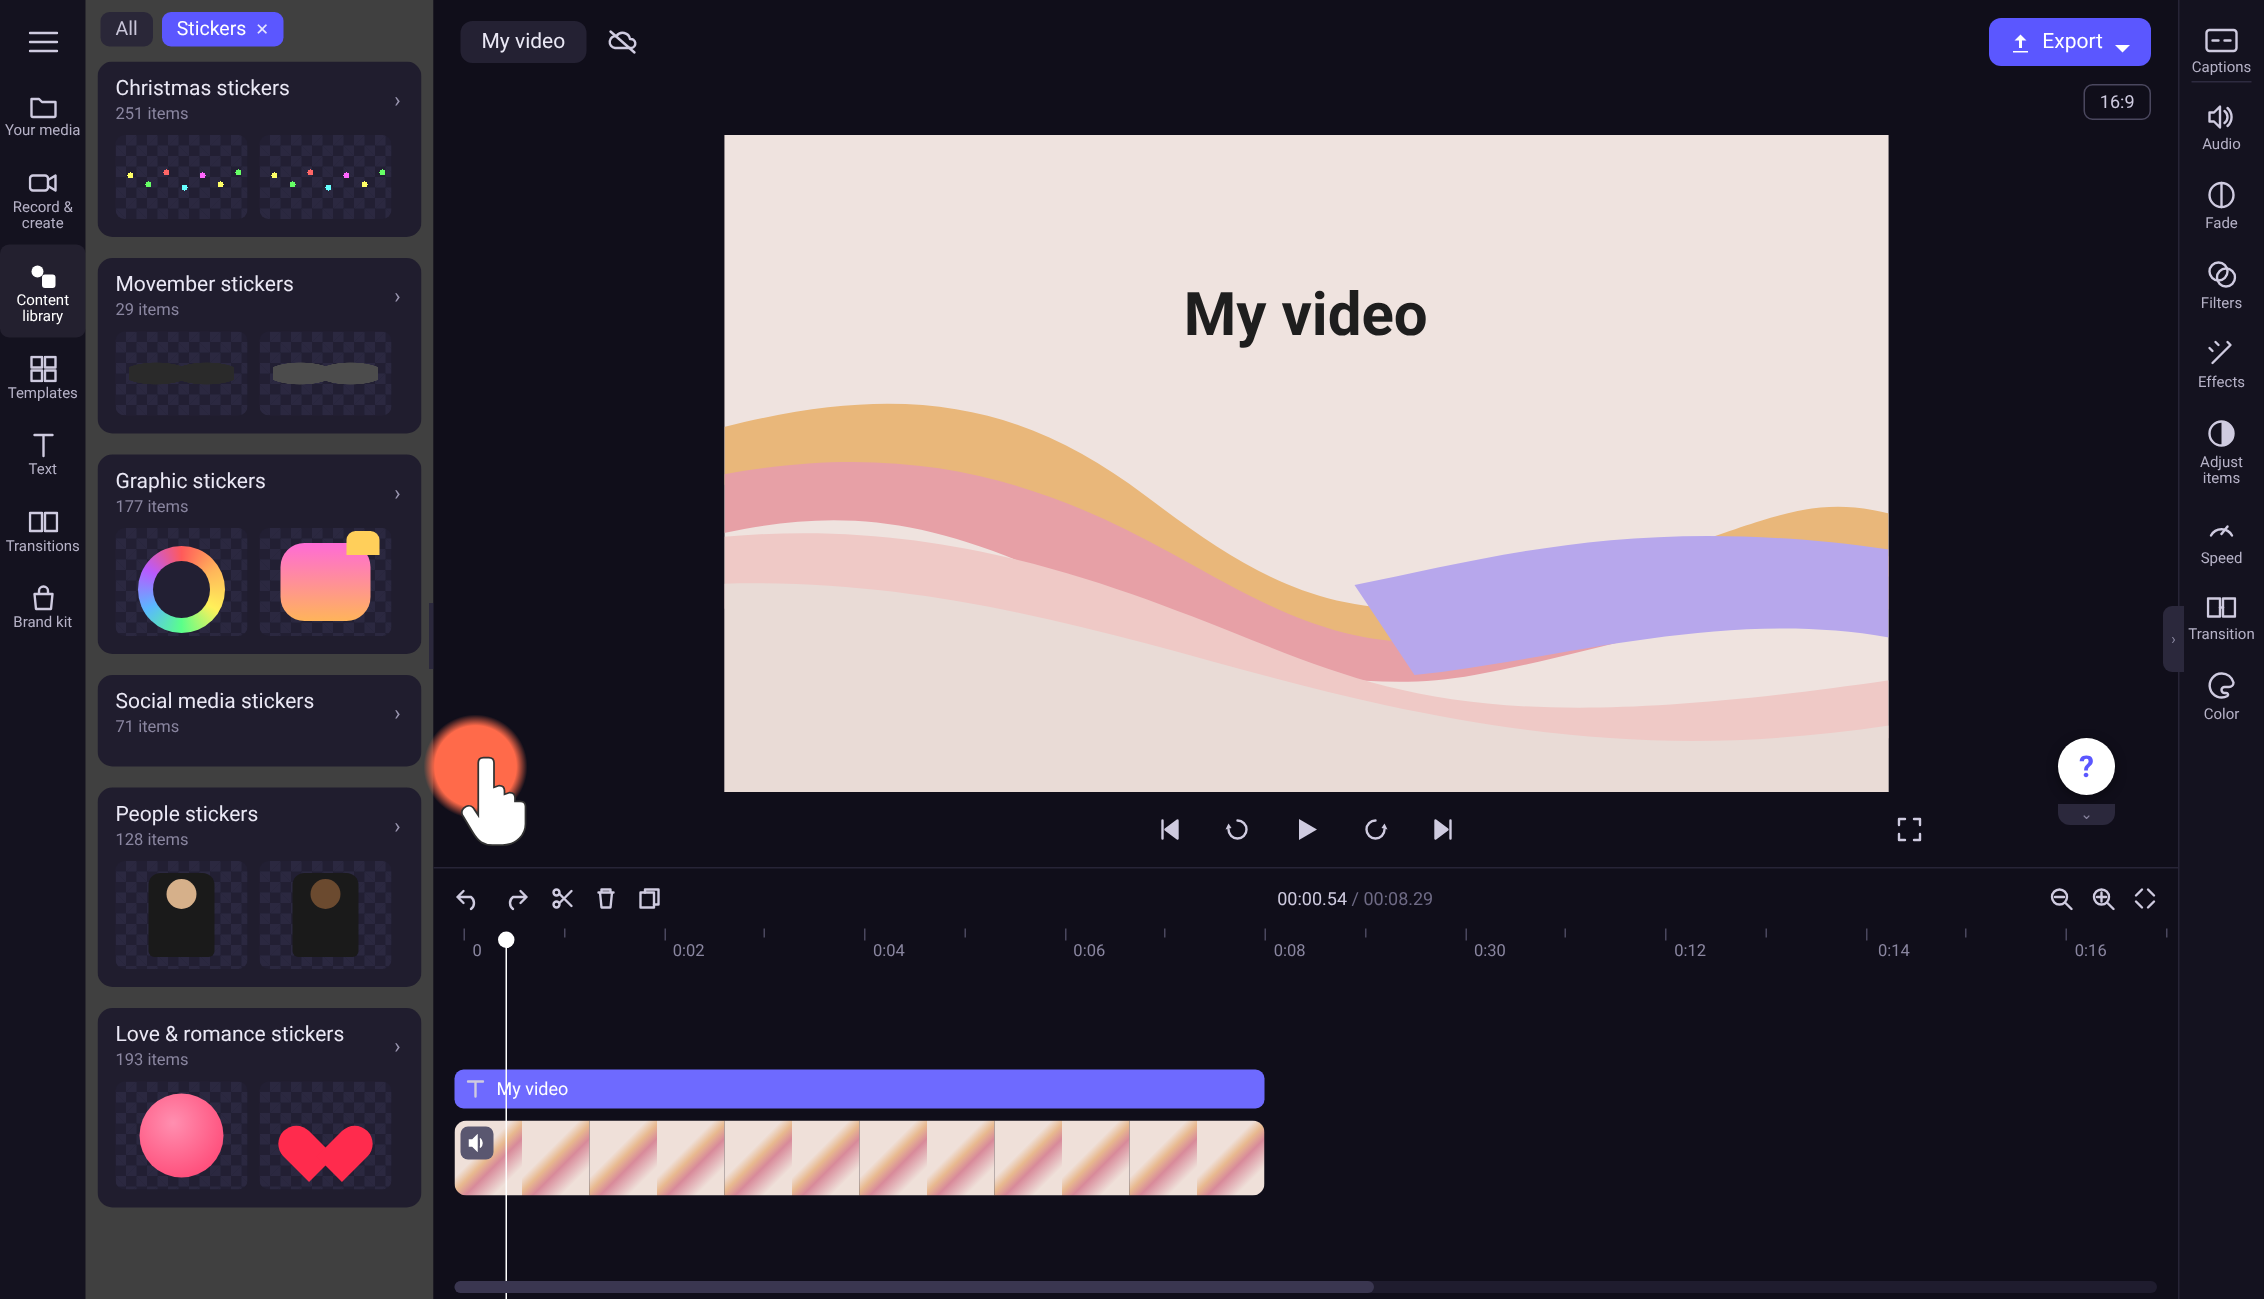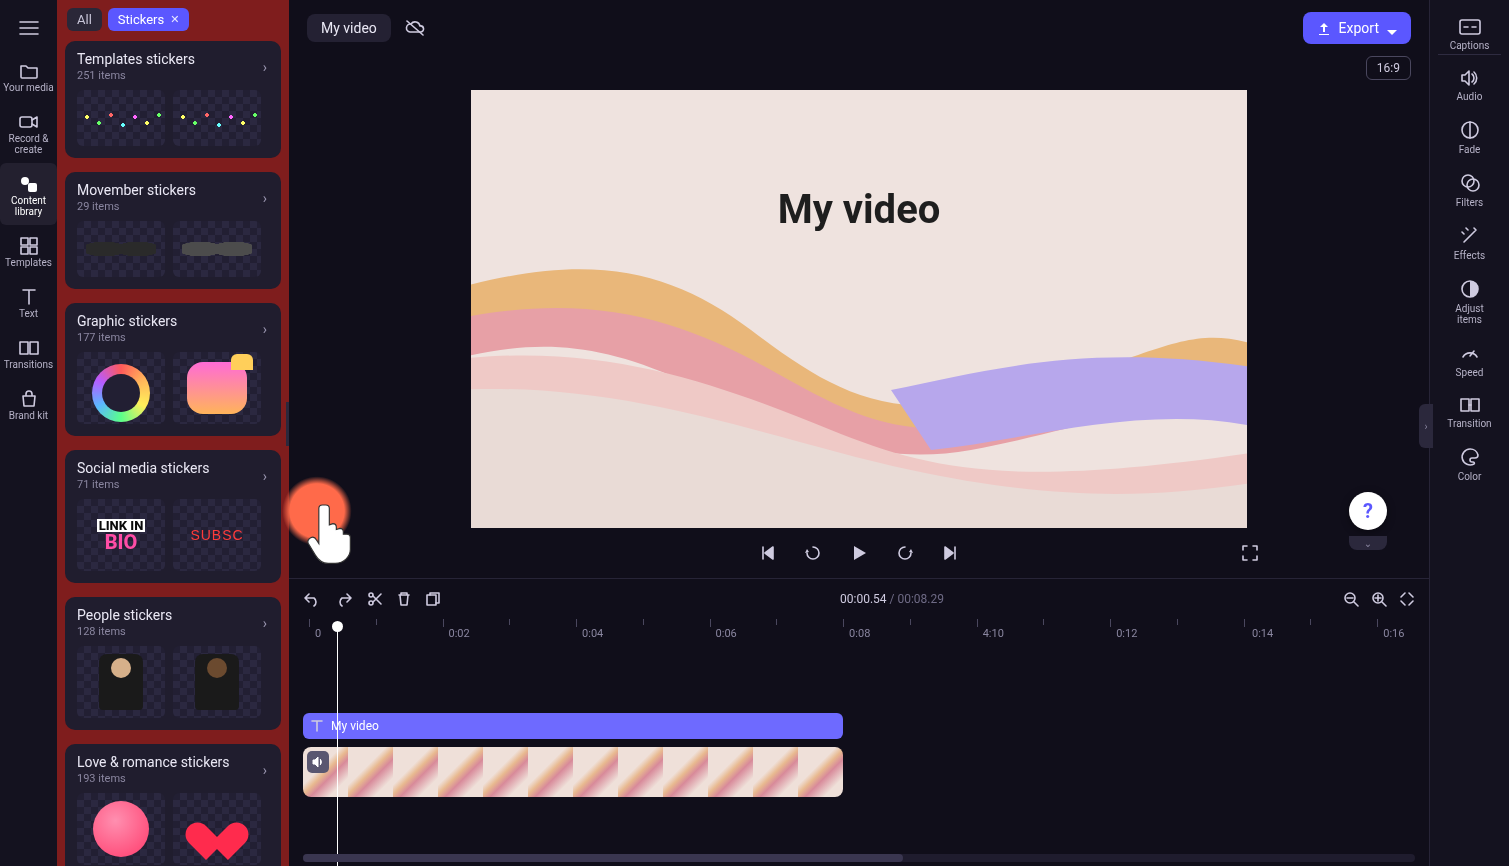--- a/index.html
+++ b/index.html
@@ -7,21 +7,21 @@
   body { display: flex; }
 
   
   .rail { width: 57px; background: #14121f; display: flex; flex-direction: column; align-items: center; padding-top: 6px; gap: 0; }
   .rail .hamburger { width: 44px; height: 44px; display:flex; align-items:center; justify-content:center; cursor:pointer; }
   .rail-item { width:57px; display:flex; flex-direction:column; align-items:center; justify-content:center; padding:10px 0 8px; gap:0; font-size:10px; color:#b6b2c7; cursor:pointer; text-align:center; line-height:1.1; }
   .rail-item.active { background:#23202f; color:#fff; border-radius:6px; }
   .rail-item .ic { width:22px; height:22px; display:flex; align-items:center; justify-content:center; }
 
   
-  .panel { width: 232px; background:#7f1d1d; display:flex; flex-direction:column; padding:8px 8px 0 8px; gap:10px; position:relative;justify-content:center; }
+  .panel { width: 232px; background:#404040; display:flex; flex-direction:column; padding:8px 8px 0 8px; gap:10px; position:relative;justify-content:center; }
   .tabs-row { display:flex; gap:6px; align-items:center; padding:0 2px; }
   .tab { font-size:13px; padding:4px 10px; border-radius:6px; color:#c9c6d9; cursor:pointer; display:flex; align-items:center; gap:6px;}
   .tab.plain { background:#2a2738; }
   .tab.active { background:#5b57ff; color:#fff; }
   .tab .x { font-size:11px; opacity:.85; }
 
   .search-wrap { border:3px solid #ff5a3c; border-radius:14px; padding:2px; }
   .search-box { background:#242133; border:1px solid #3a3650; border-radius:10px; height:38px; display:flex; align-items:center; padding:0 10px; gap:8px; }
   .search-box input { flex:1; background:transparent; border:none; outline:none; color:#cfcbe0; font-size:14px; }
   .search-box input::placeholder { color:#8a86a0; }
@@ -133,21 +133,21 @@
   .tracks { position:relative; margin:8px 14px 0; height:170px;}
   .track-text { position:absolute; top:58px; left:0; width:540px; height:26px; background:#6e6aff; border-radius:6px; display:flex; align-items:center; gap:8px; padding:0 8px; font-size:12px; color:#fff;}
   .track-clip { position:absolute; top:92px; left:0; width:540px; height:50px; border-radius:8px; overflow:hidden; display:flex;}
   .clip-seg { flex:1; background:linear-gradient(135deg,#efe0d9 0%,#efe0d9 40%,#e8b98f 50%,#d88a9a 60%,#efe0d9 80%); }
   .clip-audio { position:absolute; left:4px; top:4px; width:22px;height:22px;background:#5a5770;border-radius:5px;display:flex;align-items:center;justify-content:center;color:#fff;}
 
   .hscroll { position:absolute; left:14px; right:14px; bottom:4px; height:8px; background:#1f1c2e; border-radius:4px;}
   .hscroll .thumb-bar { position:absolute; left:0; width:54%; top:0; bottom:0; background:#3a3650; border-radius:4px; cursor:pointer;}
 
   
-  .rrail { width:80px; background:#14121f; border-left:1px solid #272437; display:flex; flex-direction:column; align-items:center; padding-top:8px; position:relative;}
+  .rrail { width:57px; background:#14121f; border-left:1px solid #272437; display:flex; flex-direction:column; align-items:center; padding-top:8px; position:relative;}
   .rrail::after{content:"";position:absolute;top:54px;left:8px;right:8px;height:1px;background:#2e2b40;}
   .rrail-item { width:57px; display:flex; flex-direction:column; align-items:center; justify-content:center; padding:10px 0 8px; gap:4px; font-size:10px; color:#b6b2c7; cursor:pointer; text-align:center;}
   .rrail .collapse-left { position:absolute; left:-11px; top:404px; width:14px;height:44px;background:#2b283c;border-radius:6px 0 0 6px;display:flex;align-items:center;justify-content:center;font-size:10px;color:#8a86a0;cursor:pointer;}
 
   svg { display:block; }
   .stroke { stroke:#cfcbe0; stroke-width:1.6; fill:none; stroke-linecap:round; stroke-linejoin:round;}
 </style>
 </head>
 <body>
 
@@ -231,21 +231,21 @@
       <span class="x">✕</span>
     </div>
   </div>
 
 
   <div class="panel-scroll">
 
     <div class="cat">
       <div class="cat-head">
         <div class="cat-titlebox">
-          <span class="cat-title">Templates stickers</span>
+          <span class="cat-title">Christmas stickers</span>
           <span class="cat-sub">251 items</span>
         </div>
         <span class="chev">›</span>
       </div>
       <div class="thumbs">
         <div class="thumb">
             <div class="lights"></div>
           </div>
         <div class="thumb">
             <div class="lights"></div>
@@ -289,31 +289,20 @@
       </div>
     </div>
 
     <div class="cat">
       <div class="cat-head">
         <div class="cat-titlebox">
           <span class="cat-title">Social media stickers</span>
           <span class="cat-sub">71 items</span>
         </div>
         <span class="chev">›</span>
-      </div>
-      <div class="thumbs">
-        <div class="thumb big">
-          <div class="linkinbio">
-              <span class="top">LINK IN</span>
-              <span class="bot">BIO</span>
-            </div>
-        </div>
-        <div class="thumb big">
-            <div class="subscribe">SUBSC</div>
-          </div>
       </div>
     </div>
 
     <div class="cat">
       <div class="cat-head">
         <div class="cat-titlebox">
           <span class="cat-title">People stickers</span>
           <span class="cat-sub">128 items</span>
         </div>
         <span class="chev">›</span>
@@ -514,21 +503,21 @@
         <div class="tick" style="left: 873.941px;"></div>
         <div class="tick" style="left: 940.706px; height: 8px;"></div>
         <div class="tick" style="left: 1007.47px;"></div>
         <div class="tick" style="left: 1074.24px; height: 8px;"></div>
         <div class="tick" style="left: 1141px;"></div>
         <div class="lbl" style="left: 12px;">0</div>
         <div class="lbl" style="left: 145.529px;">0:02</div>
         <div class="lbl" style="left: 279.059px;">0:04</div>
         <div class="lbl" style="left: 412.588px;">0:06</div>
         <div class="lbl" style="left: 546.118px;">0:08</div>
-        <div class="lbl" style="left: 679.647px;">4:10</div>
+        <div class="lbl" style="left: 679.647px;">0:30</div>
         <div class="lbl" style="left: 813.176px;">0:12</div>
         <div class="lbl" style="left: 949px;">0:14</div>
         <div class="lbl" style="left: 1080.24px;">0:16</div>
       </div>
 
     <div class="tracks">
       <div class="track-text">
         <svg width="12" height="14" class="stroke">
             <path d="M1 2h10M6 2v10"></path>
           </svg>

